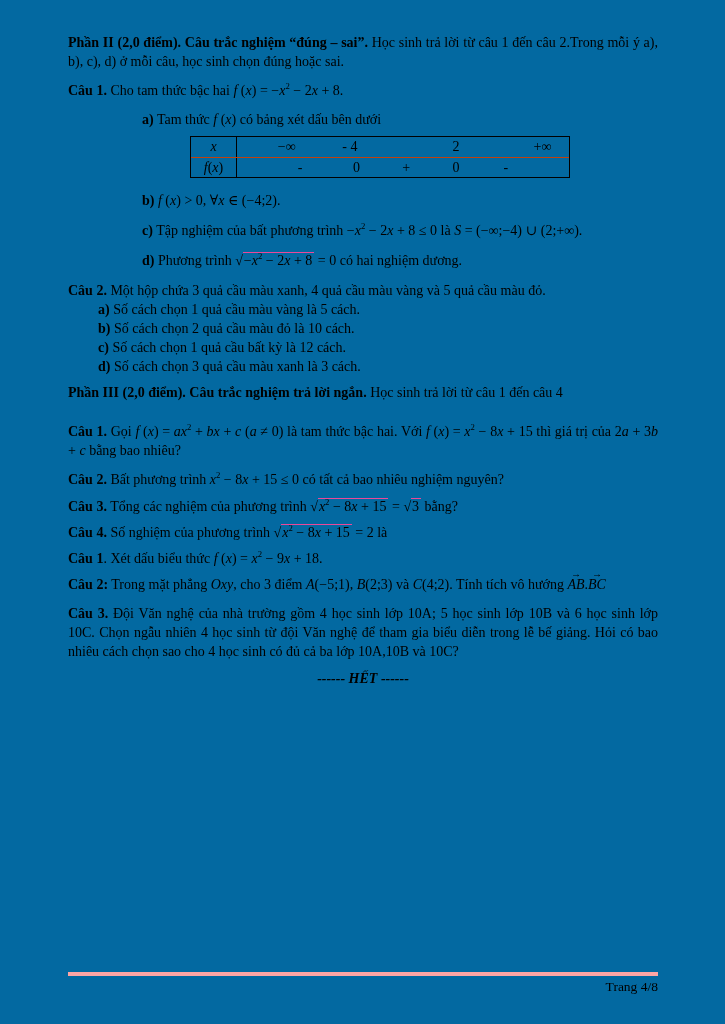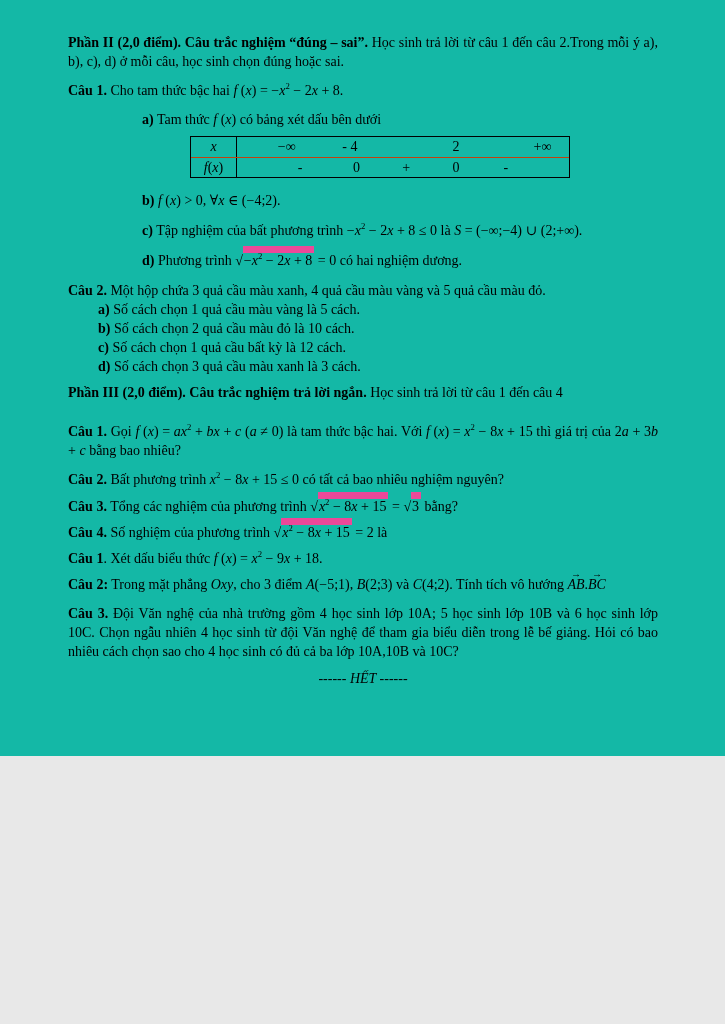--- a/index.html
+++ b/index.html
@@ -4,40 +4,40 @@
 <style>
   * { margin: 0; padding: 0; box-sizing: border-box; }
   html, body { background: #e8e8e8; }
   body {
     width: 725px; height: 1024px;
     font-family: "Liberation Serif", "DejaVu Serif", serif;
     color: #000;
   }
   .page {
     position: relative;
-    width: 725px; height: 756px;
-    background: #14b8a6;
+    width: 725px; height: 1024px;
+    background: #0369a1;
     padding: 33px 67px 0 68px;
     font-size: 14px;
     overflow: hidden;
   }
   .para { line-height: 1.36; text-align: justify; margin-bottom: 7px; }
   .tight { margin-bottom: 0; }
   .indent-big { margin-left: 74px; }
   .indent-sm { margin-left: 30px; }
   .spaced { margin-bottom: 11px; }
   .sect { margin-top: 7px; }
   .mb12 { margin-bottom: 20px; }
   .mb10 { margin-bottom: 10px; }
   sup { font-size: 0.62em; }
   i { font-style: italic; }
 
   
   .sqrt { white-space: nowrap; }
-  .sqrt .rad { border-top: 7px solid #ec4899; padding: 0 2px 0 1px; }
+  .sqrt .rad { border-top: 1px solid #ec4899; padding: 0 2px 0 1px; }
 
   
   .vec { position: relative; display: inline-block; }
   .vec::after {
     content: "\2192";
     position: absolute;
     left: 50%; transform: translateX(-50%);
     top: -0.8em;
     font-size: 0.72em;
     font-style: normal;
@@ -50,21 +50,21 @@
     border: 1px solid #000;
   }
   .sign-row { display: flex; height: 20px; line-height: 20px; }
   .sign-row + .sign-row { border-top: 1px solid #c2410c; }
   .sign-label { width: 46px; flex: none; border-right: 1px solid #000; text-align: center; }
   .sign-values { position: relative; flex: 1; }
   .sv { position: absolute; transform: translateX(-50%); }
   .r1c1 { left: 15%; } .r1c2 { left: 34%; } .r1c3 { left: 66%; } .r1c4 { left: 92%; }
   .r2c1 { left: 19%; } .r2c2 { left: 36%; } .r2c3 { left: 51%; } .r2c4 { left: 66%; } .r2c5 { left: 81%; }
 
-  .end-marker { text-align: center; font-weight: normal; font-style: italic; }
+  .end-marker { text-align: center; font-weight: bold; font-style: italic; }
 
   .footer {
     position: absolute;
     left: 68px; right: 67px; top: 972px;
     border-top: 4px solid #fca5a5;
     padding-top: 3px;
   }
   .footer .page-num { text-align: right; font-size: 13.5px; }
 </style>
 </head>

